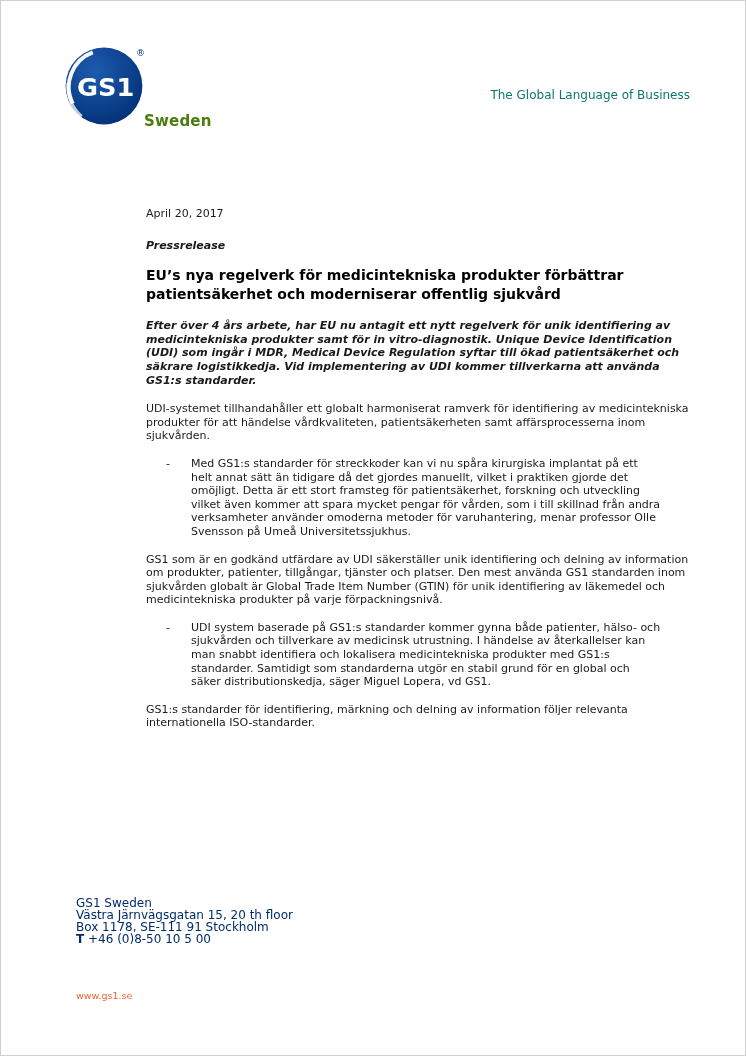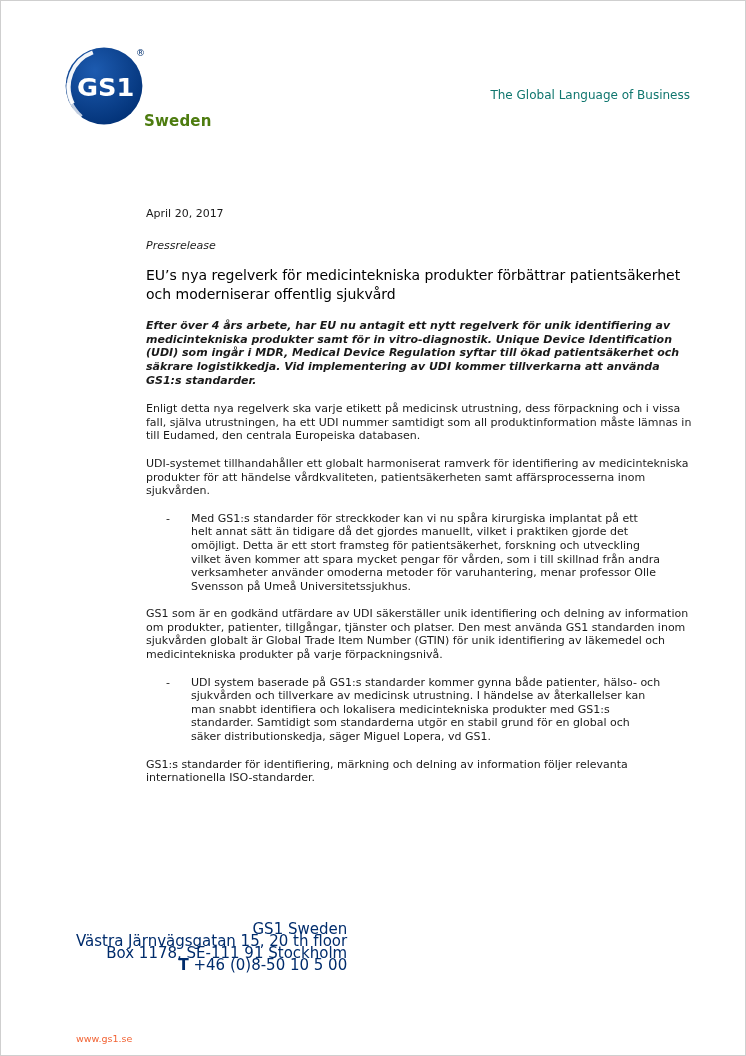--- a/index.html
+++ b/index.html
@@ -22,41 +22,41 @@
   .tagline{
     position:absolute;right:55px;top:87px;
     color:#0f766e;font-size:12px;
   }
   
   .content{
     position:absolute;left:145px;top:186px;width:546px;
     font-size:11px;line-height:13.6px;margin-top:20px;
   }
   .date{margin:0 0 18px 0;}
-  .doc-type{margin:0 0 14px 0;font-style:italic;}
+  .doc-type{margin:0 0 14px 0;font-style:italic;font-weight:bold;}
   .title{
     margin:0 0 15px 0;
-    font-size:14px;line-height:19px;font-weight:normal;color:#000;
+    font-size:14px;line-height:19px;font-weight:bold;color:#000;
   }
   .lead{
     margin:0 0 15px 0;
     font-weight:bold;font-style:italic;
   }
   .para{margin:0 0 14px 0;}
   .bullet{display:flex;padding-left:20px;}
   .bullet .dash{width:25px;flex:0 0 25px;}
   .bullet .btxt{flex:1;padding-right:30px;}
   
   .footer{
-    position:absolute;left:75px;top:922px;
-    font-size:15px;line-height:12px;color:#002C6C;text-align:right;
+    position:absolute;left:75px;top:896px;
+    font-size:12px;line-height:12px;color:#002C6C;
   }
   .footer .bold{font-weight:bold;}
   .website{
-    position:absolute;left:75px;top:1032px;
+    position:absolute;left:75px;top:989px;
     font-size:9.5px;color:#F26334;text-decoration:none;
   }
 </style>
 </head>
 <body>
 
 <div class="page">
 
   <div class="logo-wrap">
     <svg width="80" height="80" viewBox="0 0 100 100">
@@ -77,21 +77,20 @@
   <div class="brand-region">Sweden</div>
 
   <div class="tagline">The Global Language of Business</div>
 
   <div class="content">
     <p class="date">April 20, 2017</p>
     <p class="doc-type">Pressrelease</p>
     <h1 class="title">EU’s nya regelverk för medicintekniska produkter förbättrar patientsäkerhet och moderniserar offentlig sjukvård</h1>
     <p class="lead">Efter över 4 års arbete, har EU nu antagit ett nytt regelverk för unik identifiering av medicintekniska produkter samt för in vitro-diagnostik. Unique Device Identification (UDI) som ingår i MDR, Medical Device Regulation syftar till ökad patientsäkerhet och säkrare logistikkedja. Vid implementering av UDI kommer tillverkarna att använda GS1:s standarder.</p>
     <div>
-        <p class="para">Enligt detta nya regelverk ska varje etikett på medicinsk utrustning, dess förpackning och i vissa fall, själva utrustningen, ha ett UDI nummer samtidigt som all produktinformation måste lämnas in till Eudamed, den centrala Europeiska databasen.</p>
         <p class="para">UDI-systemet tillhandahåller ett globalt harmoniserat ramverk för identifiering av medicintekniska produkter för att händelse vårdkvaliteten, patientsäkerheten samt affärsprocesserna inom sjukvården.</p>
         <div class="para bullet">
           <span class="dash">-</span>
           <span class="btxt">Med GS1:s standarder för streckkoder kan vi nu spåra kirurgiska implantat på ett helt annat sätt än tidigare då det gjordes manuellt, vilket i praktiken gjorde det omöjligt. Detta är ett stort framsteg för patientsäkerhet, forskning och utveckling vilket även kommer att spara mycket pengar för vården, som i till skillnad från andra verksamheter använder omoderna metoder för varuhantering, menar professor Olle Svensson på Umeå Universitetssjukhus.</span>
         </div>
         <p class="para">GS1 som är en godkänd utfärdare av UDI säkerställer unik identifiering och delning av information om produkter, patienter, tillgångar, tjänster och platser. Den mest använda GS1 standarden inom sjukvården globalt är Global Trade Item Number (GTIN) för unik identifiering av läkemedel och medicintekniska produkter på varje förpackningsnivå.</p>
         <div class="para bullet">
           <span class="dash">-</span>
           <span class="btxt">UDI system baserade på GS1:s standarder kommer gynna både patienter, hälso- och sjukvården och tillverkare av medicinsk utrustning. I händelse av återkallelser kan man snabbt identifiera och lokalisera medicintekniska produkter med GS1:s standarder. Samtidigt som standarderna utgör en stabil grund för en global och säker distributionskedja, säger Miguel Lopera, vd GS1.</span>
         </div>

